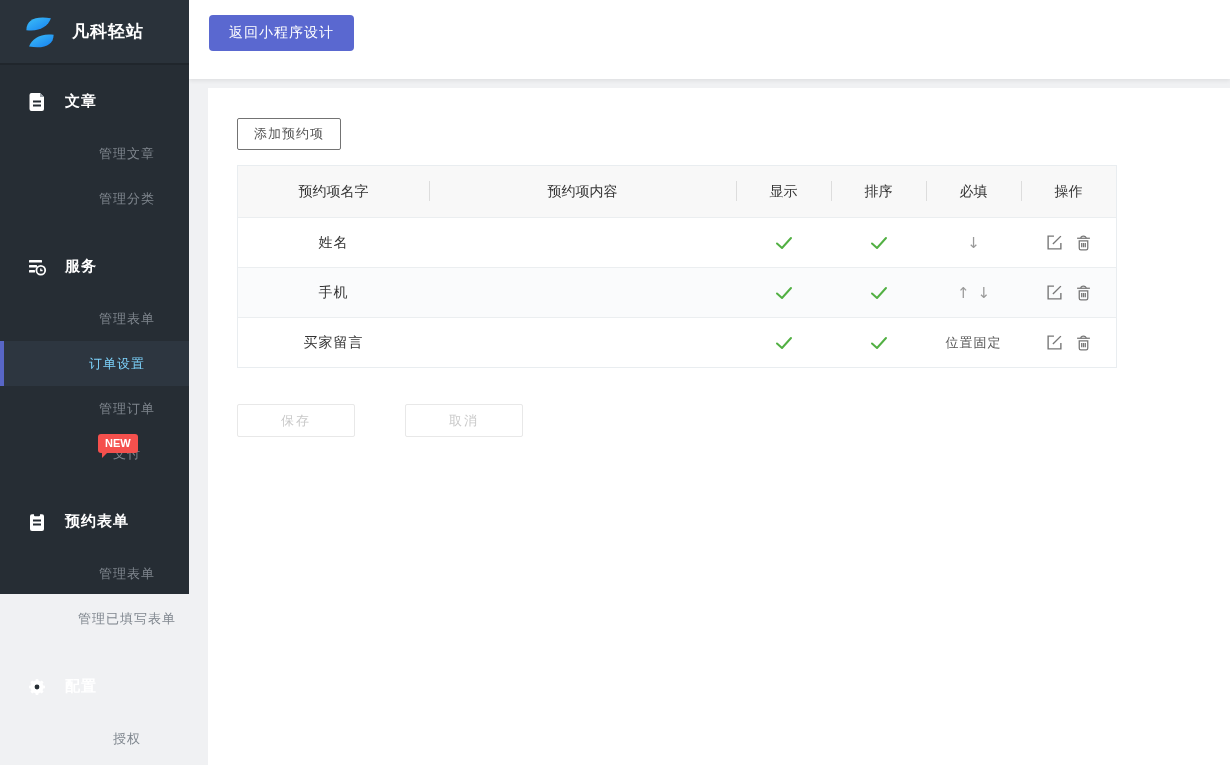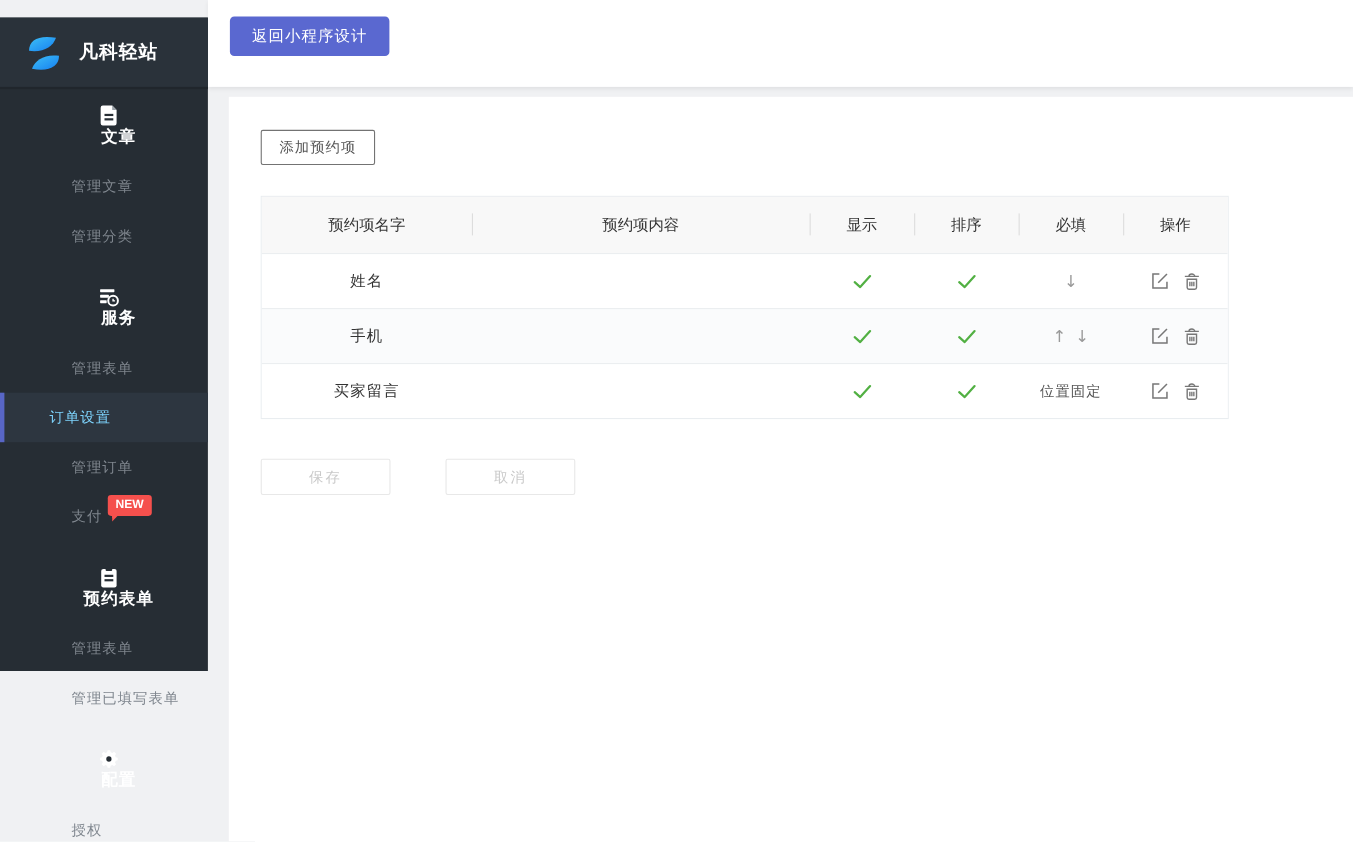--- a/index.html
+++ b/index.html
@@ -1,43 +1,43 @@
 <!DOCTYPE html>
 <html><head>
 <meta charset="utf-8">
 <style>
   * { margin:0; padding:0; box-sizing:border-box; }
   html,body { width:1230px; height:765px; font-family:"Liberation Sans","DejaVu Sans",sans-serif; background:#f0f1f3; overflow:hidden; }
   body { position:relative; }
 
   
-  .sidebar { position:absolute; left:0; top:16px; width:189px; height:594px; background:#262d34; z-index:3; }
+  .sidebar { position:absolute; left:0; top:0; width:189px; height:594px; background:#262d34; z-index:3;text-align:center; }
   .logo-area { height:65px; display:flex; align-items:center; padding-left:20px; background:#2a323a; border-bottom:2px solid #20262c; }
   .logo-svg { width:40px; height:40px; flex:0 0 40px; }
   .logo-title { color:#ffffff; font-size:17px; font-weight:bold; margin-left:12px; letter-spacing:1px; }
   .nav { padding-top:14px; }
   .section { margin-top:23px; }
   .section:first-child { margin-top:0; }
-  .section-header { display:flex; align-items:center; height:45px; padding-left:27px; margin-bottom:7px; cursor:pointer;flex-direction:column; }
+  .section-header { display:flex; align-items:center; height:45px; padding-left:27px; margin-bottom:7px; cursor:pointer; }
   .section-icon { width:20px; height:20px; margin-right:18px; }
   .section-label { color:#ffffff; font-size:15px; font-weight:bold; letter-spacing:1px; }
   .sub-item { position:relative; display:block; height:45px; line-height:45px; padding-left:65px; font-size:13px; color:#7f868e; cursor:pointer; letter-spacing:1px; }
   .sub-item.active { background:#2d3640; border-left:4px solid #5866c6; padding-left:41px; color:#7dd3fc; }
   .badge-new { position:absolute; left:98px; top:3px; background:#f5504d; color:#fff; font-size:11px; font-weight:bold; line-height:1; padding:4px 7px; border-radius:3px; letter-spacing:0; }
   .badge-new::after { content:""; position:absolute; left:4px; bottom:-5px; border:3px solid transparent; border-top-color:#f5504d; border-left-color:#f5504d; }
 
   
   .topbar { position:absolute; left:189px; top:0; right:0; height:79px; background:#ffffff; z-index:2; box-shadow:0 2px 4px rgba(0,0,0,0.07); }
   .back-btn { position:absolute; left:20px; top:15px; height:36px; padding:0 20px; background:#5a68d0; color:#ffffff; font-size:14px; border:none; border-radius:4px; cursor:pointer; font-family:inherit; letter-spacing:1px; }
 
   
   .content-panel { position:absolute; left:208px; top:88px; right:0; bottom:0; background:#ffffff; padding:30px 0 0 29px; }
   .add-btn { display:block; height:32px; padding:0 16px; background:#ffffff; border:1px solid #737373; border-radius:2px; color:#555555; font-size:13px; cursor:pointer; font-family:inherit; letter-spacing:1px; }
 
-  .table { width:880px; margin-top:28px; border:1px solid #e9edf0; }
+  .table { width:880px; margin-top:15px; border:1px solid #e9edf0; }
   .tr { display:grid; grid-template-columns:191px 307px 95px 95px 95px 95px; align-items:center; height:50px; background:#ffffff; }
   .tr.head { height:51px; background:#f8f8f8; }
   .tr + .tr { border-top:1px solid #ebeef0; }
   .tr.zebra { background:#fafbfc; }
   .td, .th { position:relative; display:flex; align-items:center; justify-content:center; height:100%; font-size:14px; color:#333333; }
   .th { font-size:14px; color:#333333; }
   .th:not(:first-child)::before { content:""; position:absolute; left:0; top:15px; height:20px; width:1px; background:#dddddd; }
   .cell-name { color:#333333; letter-spacing:1px; }
   .sort-arrow { font-size:15px; color:#9a9a9a; cursor:pointer; padding:0 4px; font-family:"DejaVu Sans",sans-serif; }
   .sort-text { font-size:13px; color:#555555; letter-spacing:1px; }

